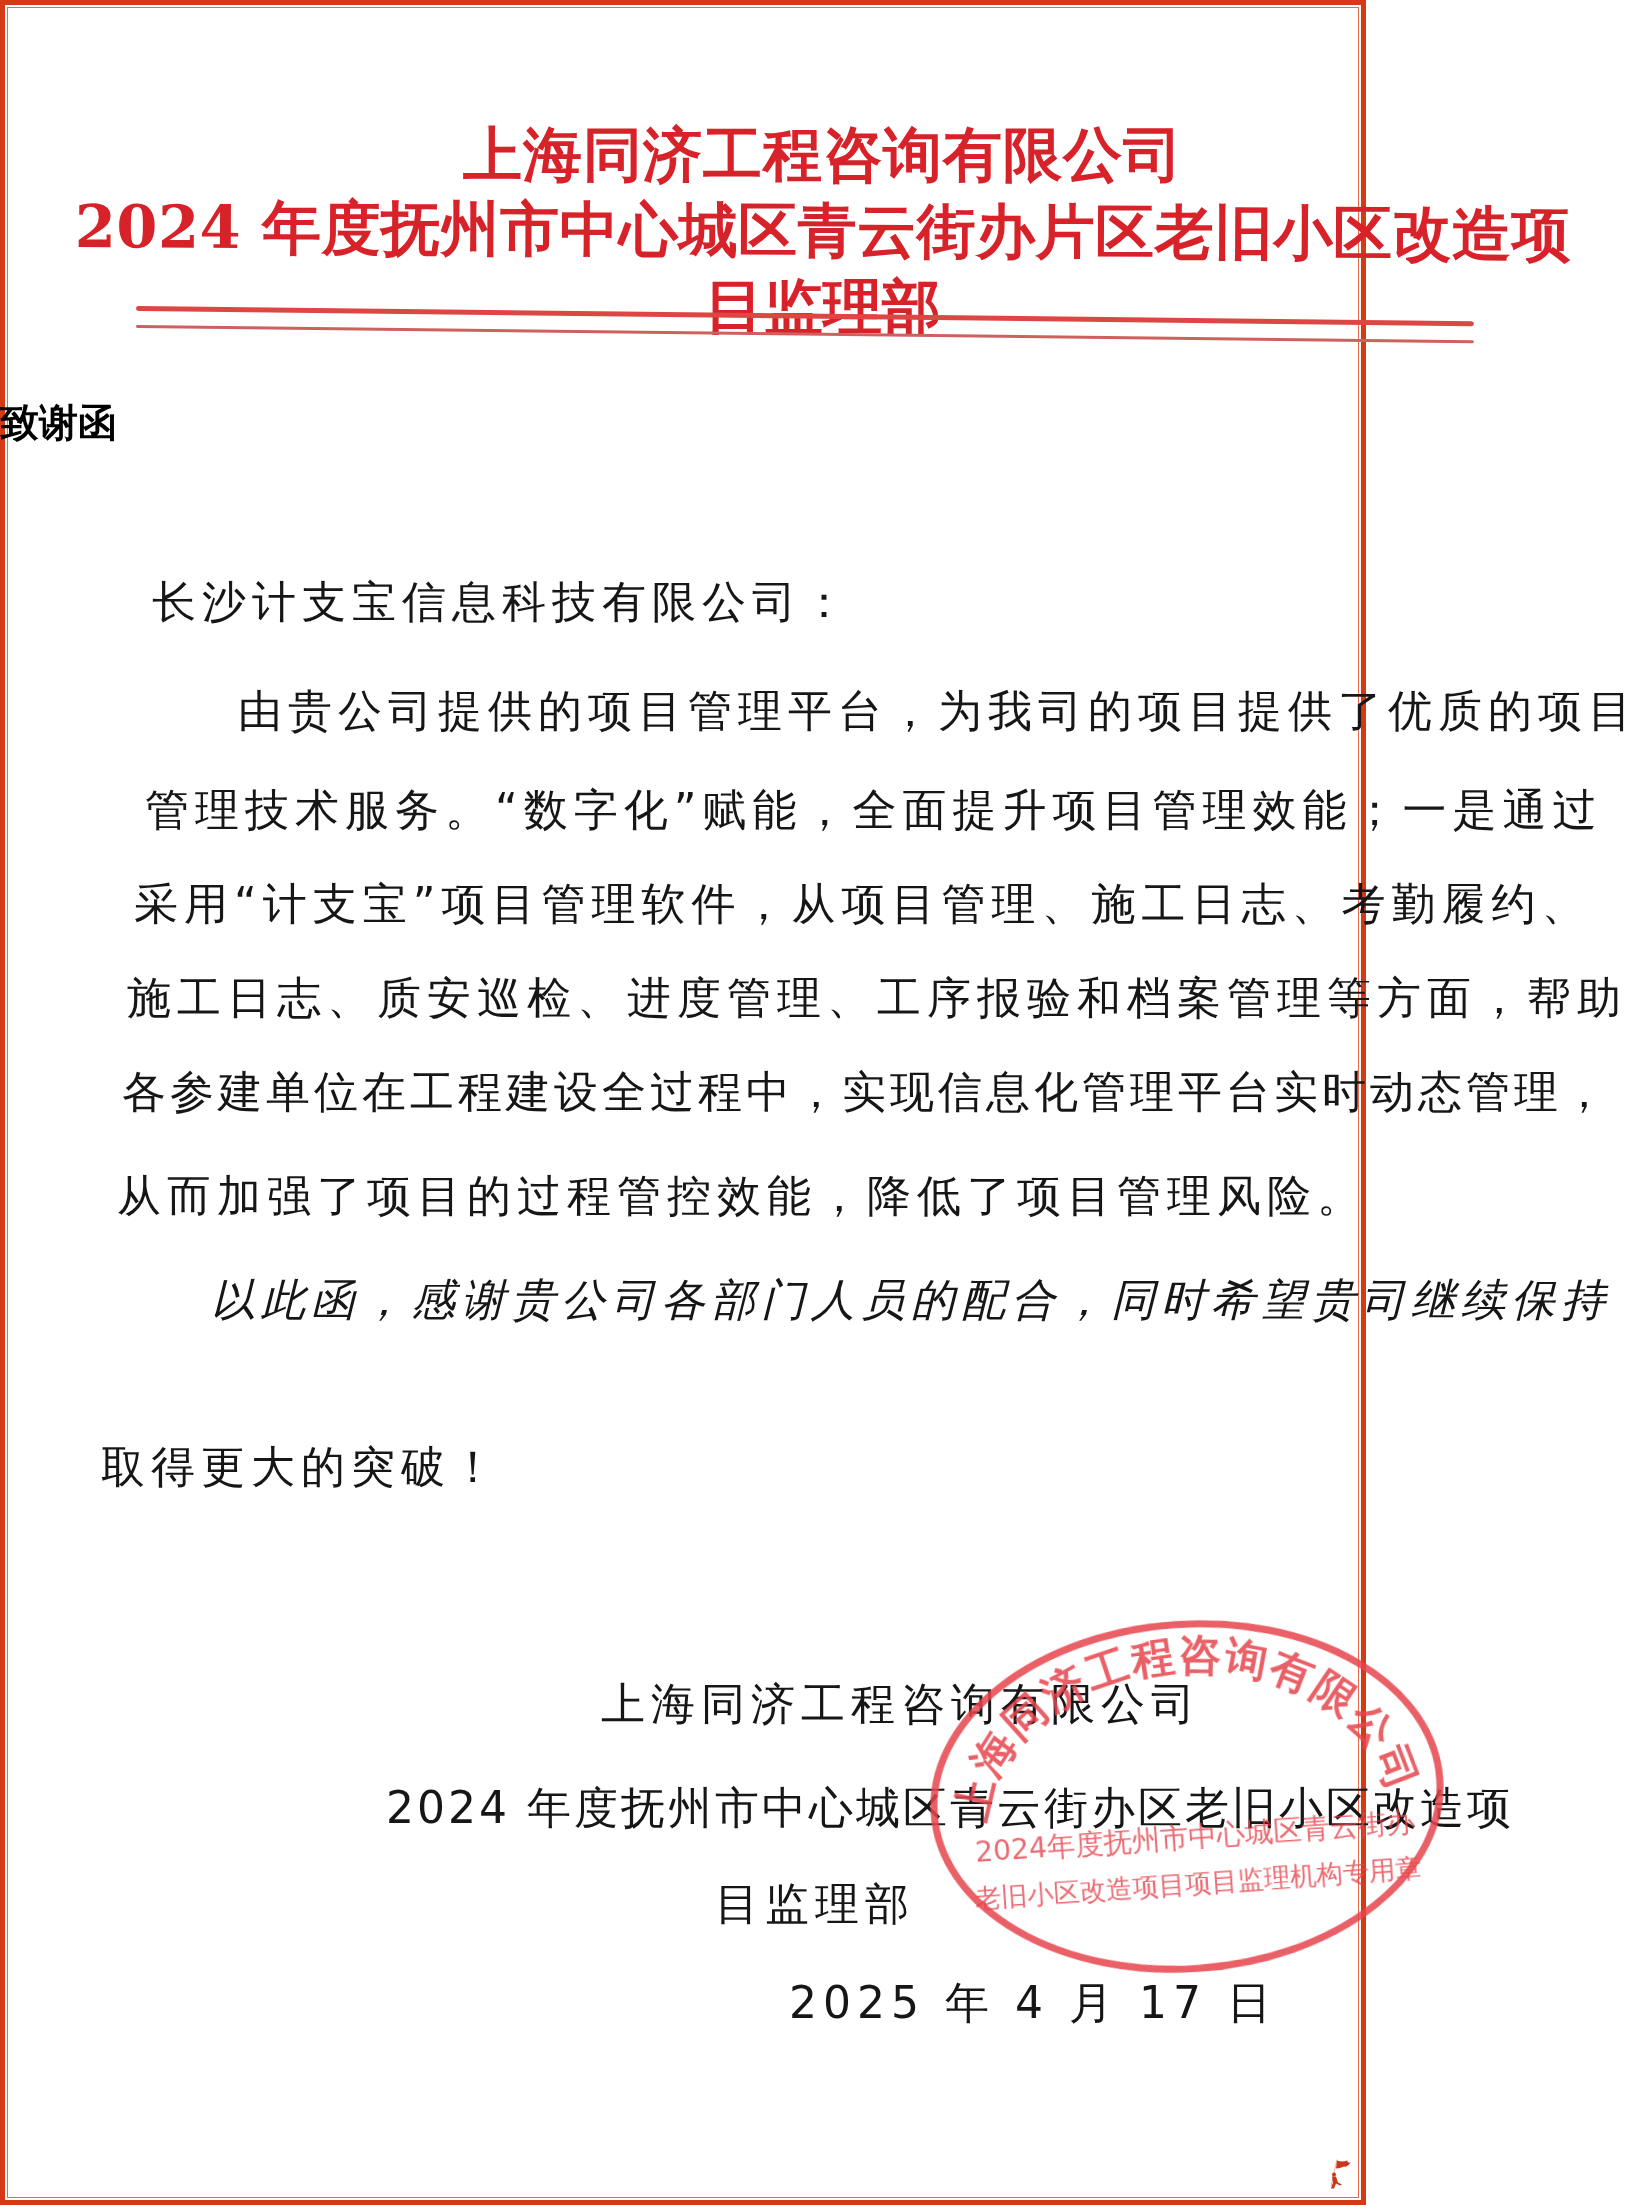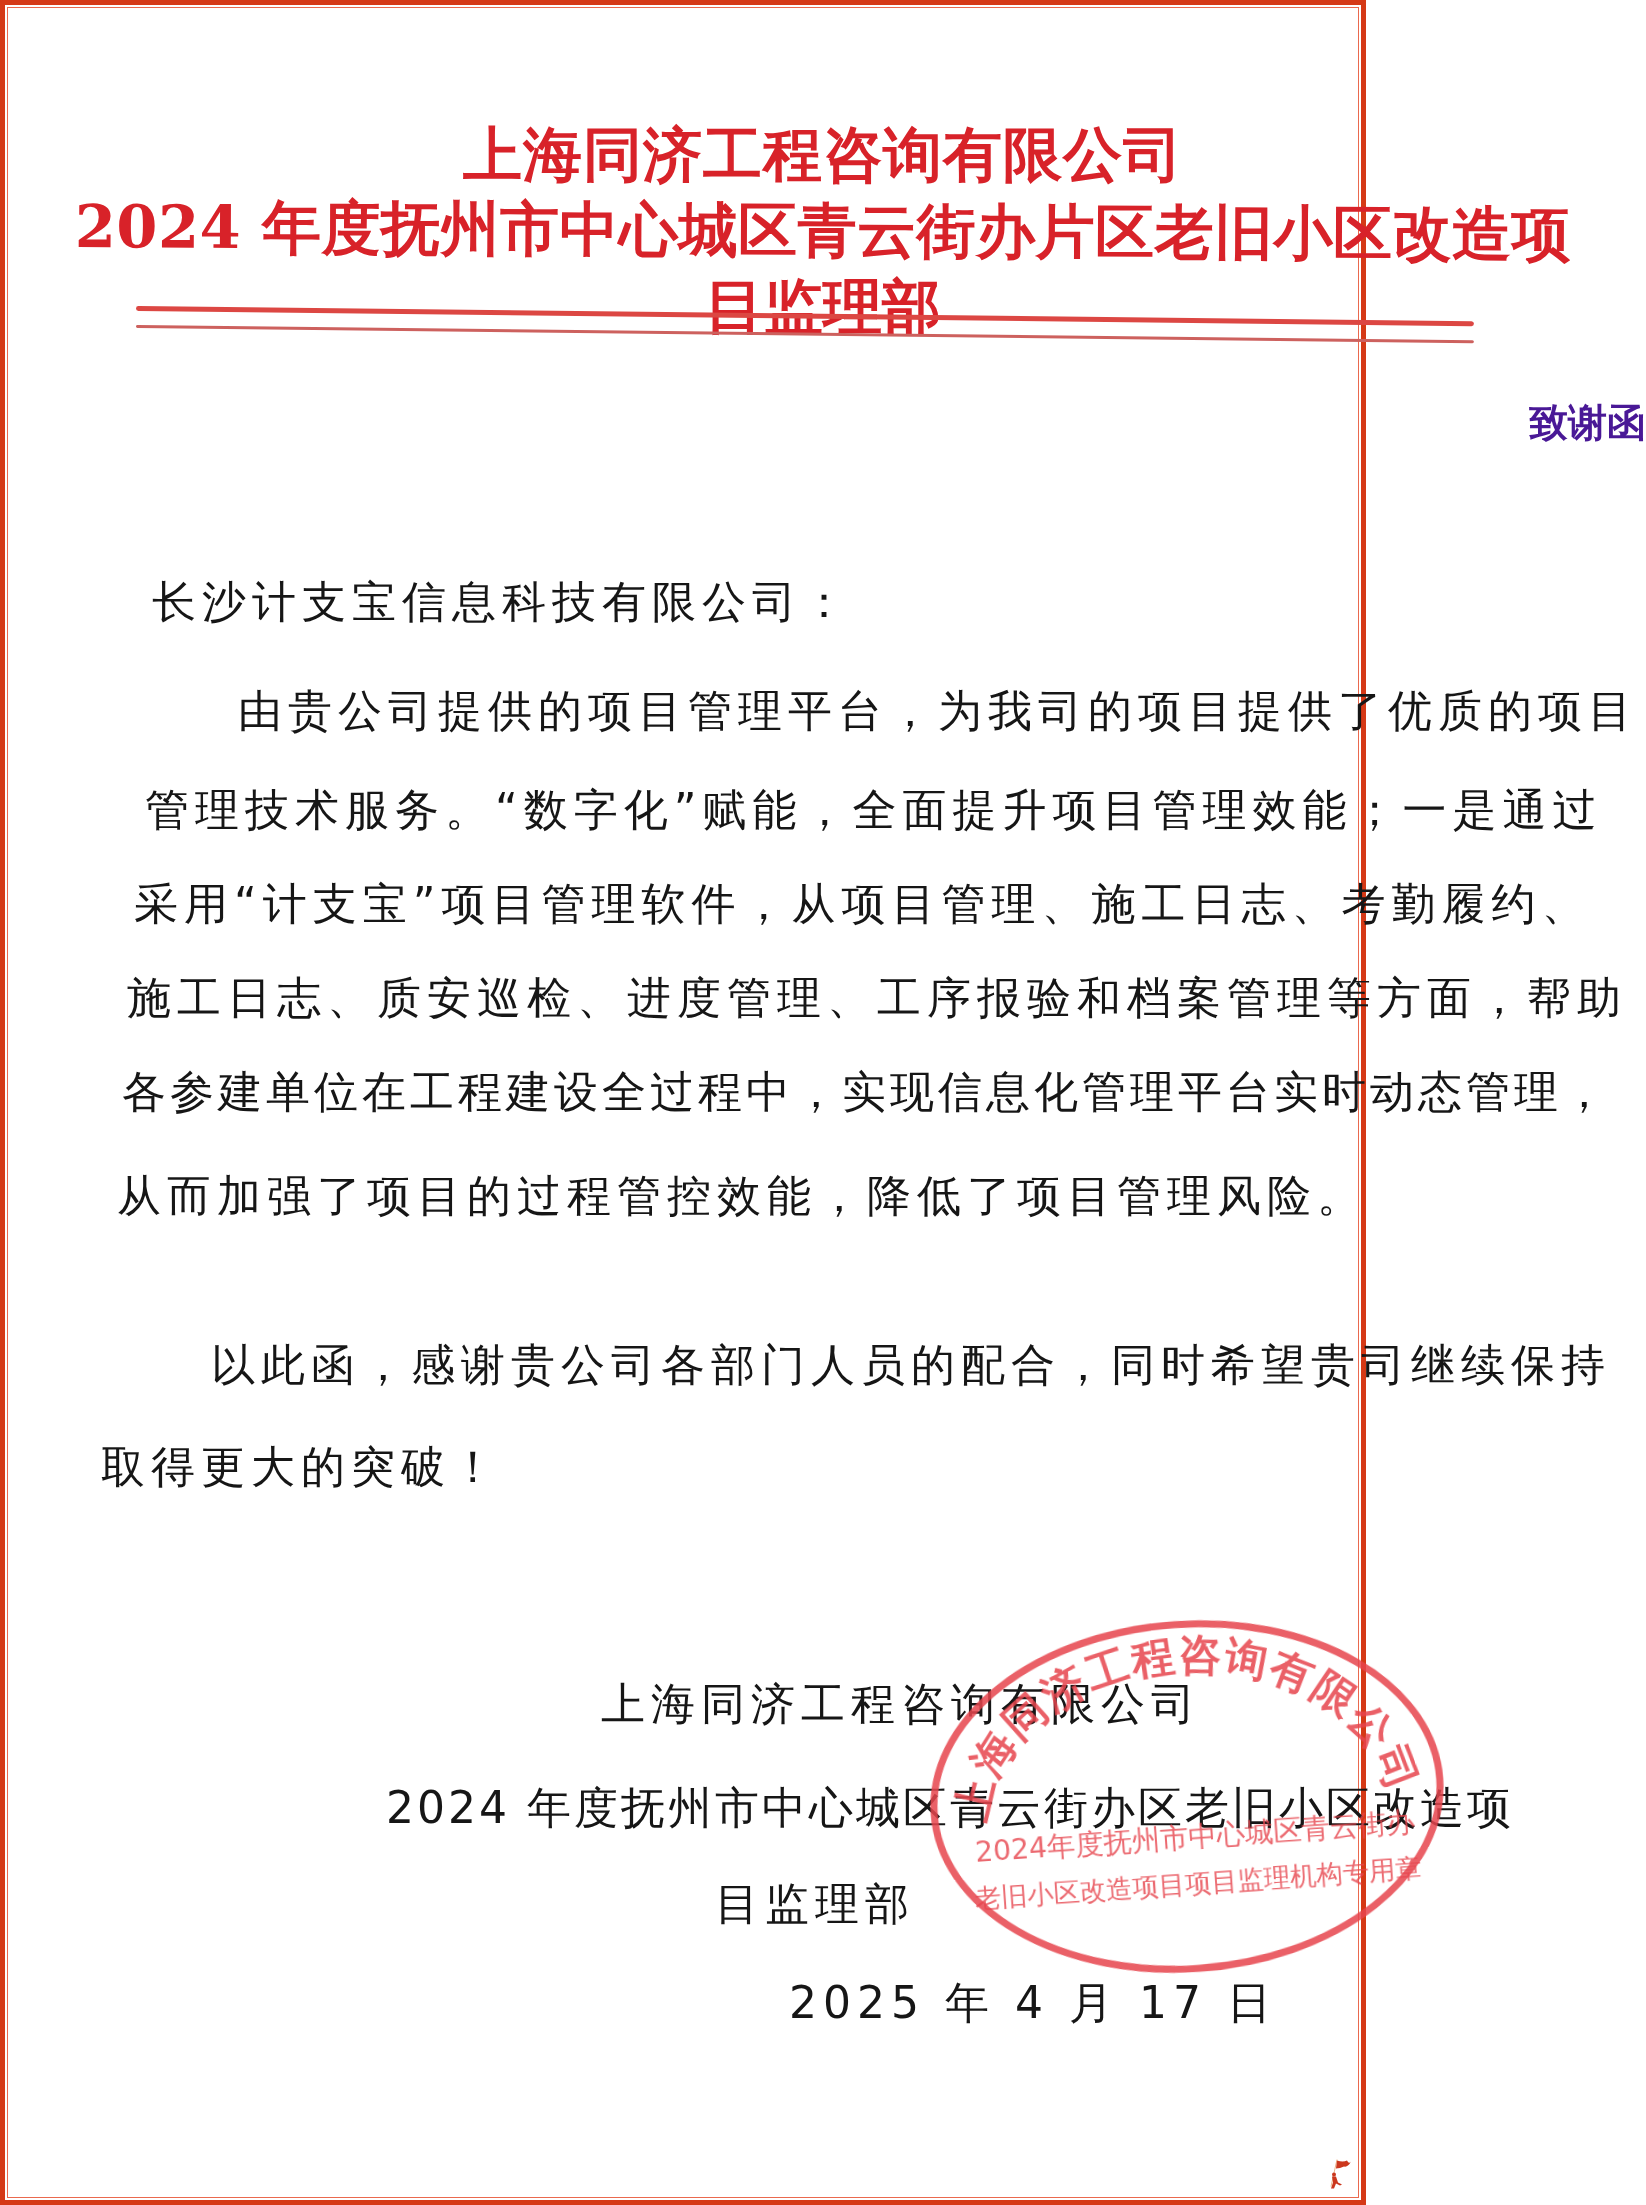--- a/index.html
+++ b/index.html
@@ -27,22 +27,22 @@
   .header .line3 { font-size: 59px; line-height: 76px; }
   .rule-thick {
     position: absolute; left: 136px; top: 306px; width: 1338px; height: 5px;
     background: #d84a46; border-radius: 2.5px; transform: rotate(0.65deg); transform-origin: left center;
   }
   .rule-thin {
     position: absolute; left: 136px; top: 325px; width: 1338px; height: 2.5px;
     background: #c96260; border-radius: 1.5px; transform: rotate(0.65deg); transform-origin: left center;
   }
   .title {
-    position: absolute; left: 0; width: 1646px; top: 396px; text-align: right;
-    font-size: 39px; font-weight: bold; color: #4c1d95;
+    position: absolute; left: 0; width: 1646px; top: 396px; text-align: left;
+    font-size: 39px; font-weight: bold; color: #000000;
   }
   .text { position: absolute; color: #1b1b1b; font-size: 44px; letter-spacing: 6px; white-space: nowrap; font-family: "DejaVu Sans", "Liberation Sans", sans-serif; }
   
   .stamp {
     position: absolute; left: 908px; top: 1609px; width: 558px; height: 375px;
     transform: rotate(-4deg);
   }
   .stamp svg { width: 100%; height: 100%; }
   .flag-figure { position: absolute; right: 13px; bottom: 13px; width: 30px; height: 36px; }
 </style>
@@ -65,21 +65,21 @@
 
   <div class="text" style="left:152px; top:573px;">长沙计支宝信息科技有限公司：</div>
 
   <div class="text" style="left:238px; top:682px;">由贵公司提供的项目管理平台，为我司的项目提供了优质的项目</div>
   <div class="text" style="left:145px; top:781px;">管理技术服务。“数字化”赋能，全面提升项目管理效能；一是通过</div>
   <div class="text" style="left:134px; top:875px;">采用“计支宝”项目管理软件，从项目管理、施工日志、考勤履约、</div>
   <div class="text" style="left:127px; top:969px;font-family:Liberation Mono, monospace;">施工日志、质安巡检、进度管理、工序报验和档案管理等方面，帮助</div>
   <div class="text" style="left:117px; top:1167px;">从而加强了项目的过程管控效能，降低了项目管理风险。</div>
   <div class="text" style="left:122px; top:1063px; letter-spacing:4px;">各参建单位在工程建设全过程中，实现信息化管理平台实时动态管理，</div>
 
-  <div class="text" style="left:211px; top:1336px;">以此函，感谢贵公司各部门人员的配合，同时希望贵司继续保持</div>
+  <div class="text" style="left:211px; top:1271px;font-style:italic;">以此函，感谢贵公司各部门人员的配合，同时希望贵司继续保持</div>
   <div class="text" style="left:101px; top:1438px;">取得更大的突破！</div>
 
   <div class="text" style="left:601px; top:1675px;">上海同济工程咨询有限公司</div>
   <div class="text" style="left:386px; top:1779px; letter-spacing:3px;">2024 年度抚州市中心城区青云街办区老旧小区改造项</div>
   <div class="text" style="left:715px; top:1875px;">目监理部</div>
   <div class="text" style="left:789px; top:1974px;">2025 年 4 月 17 日</div>
 
   <div class="stamp">
     <svg viewBox="0 0 1100 740" xmlns="http://www.w3.org/2000/svg">
       <defs>

